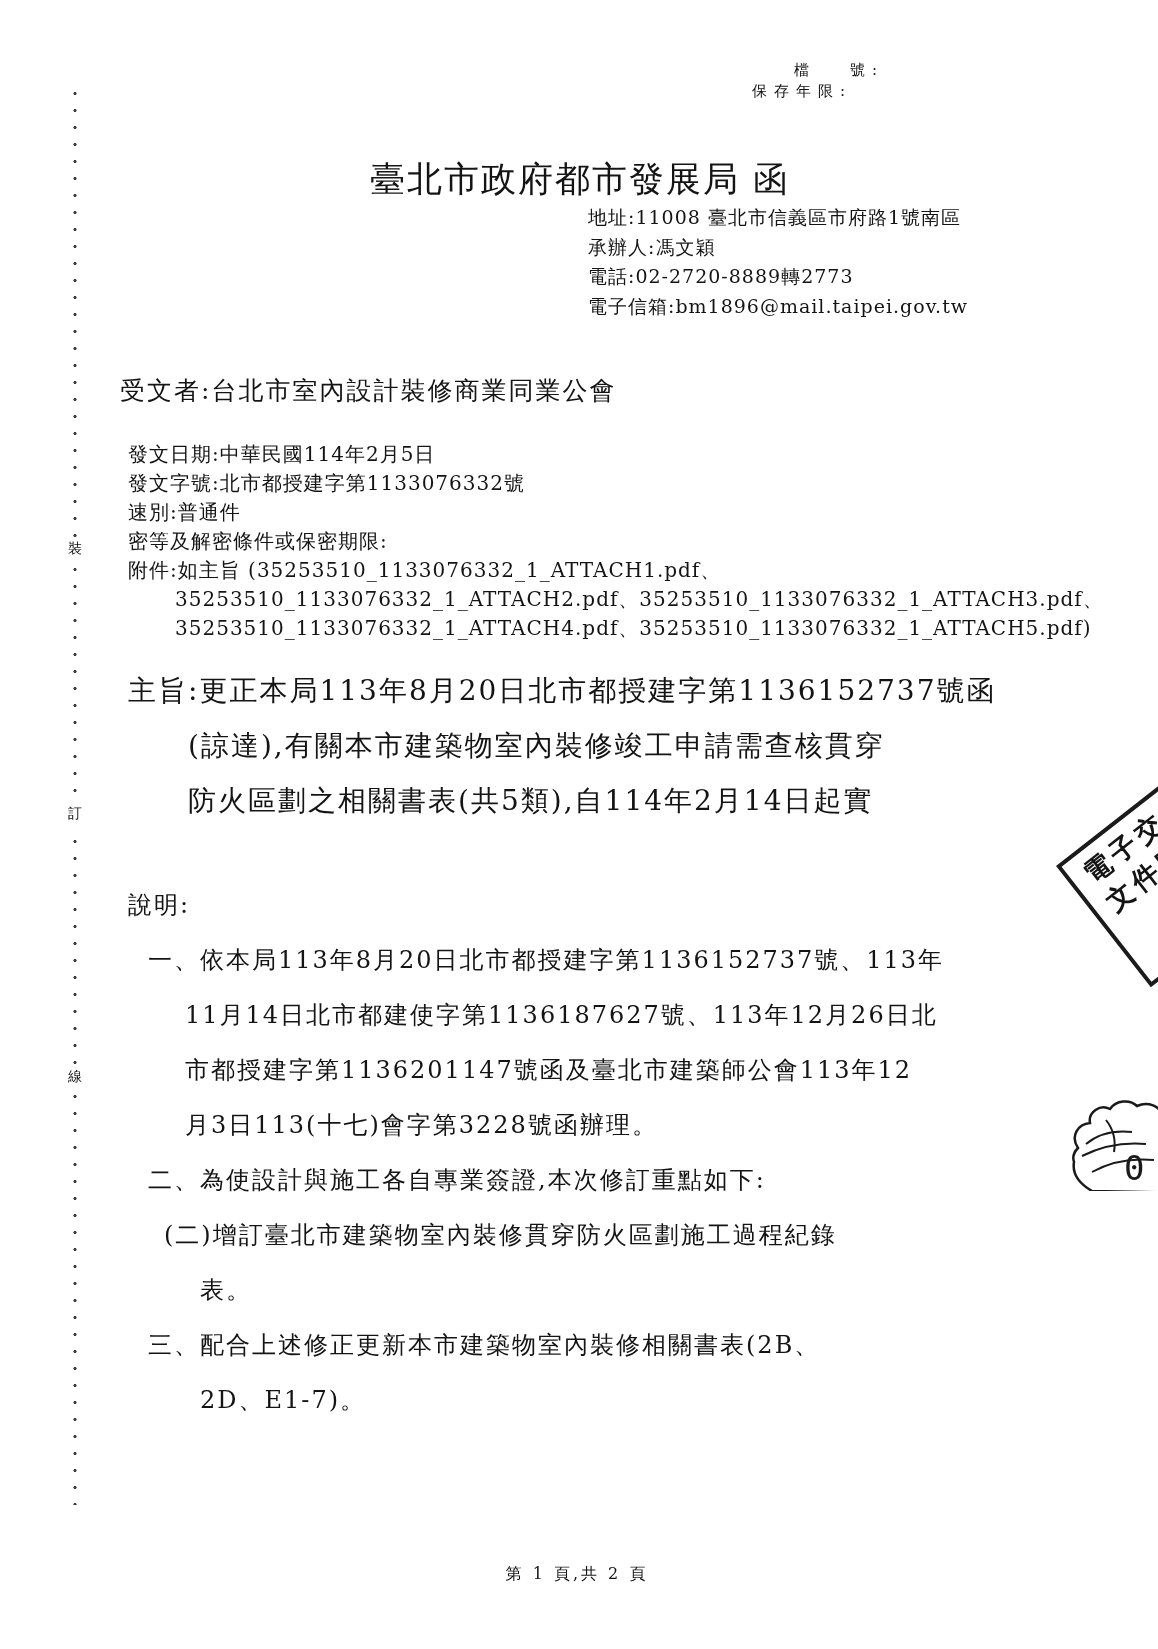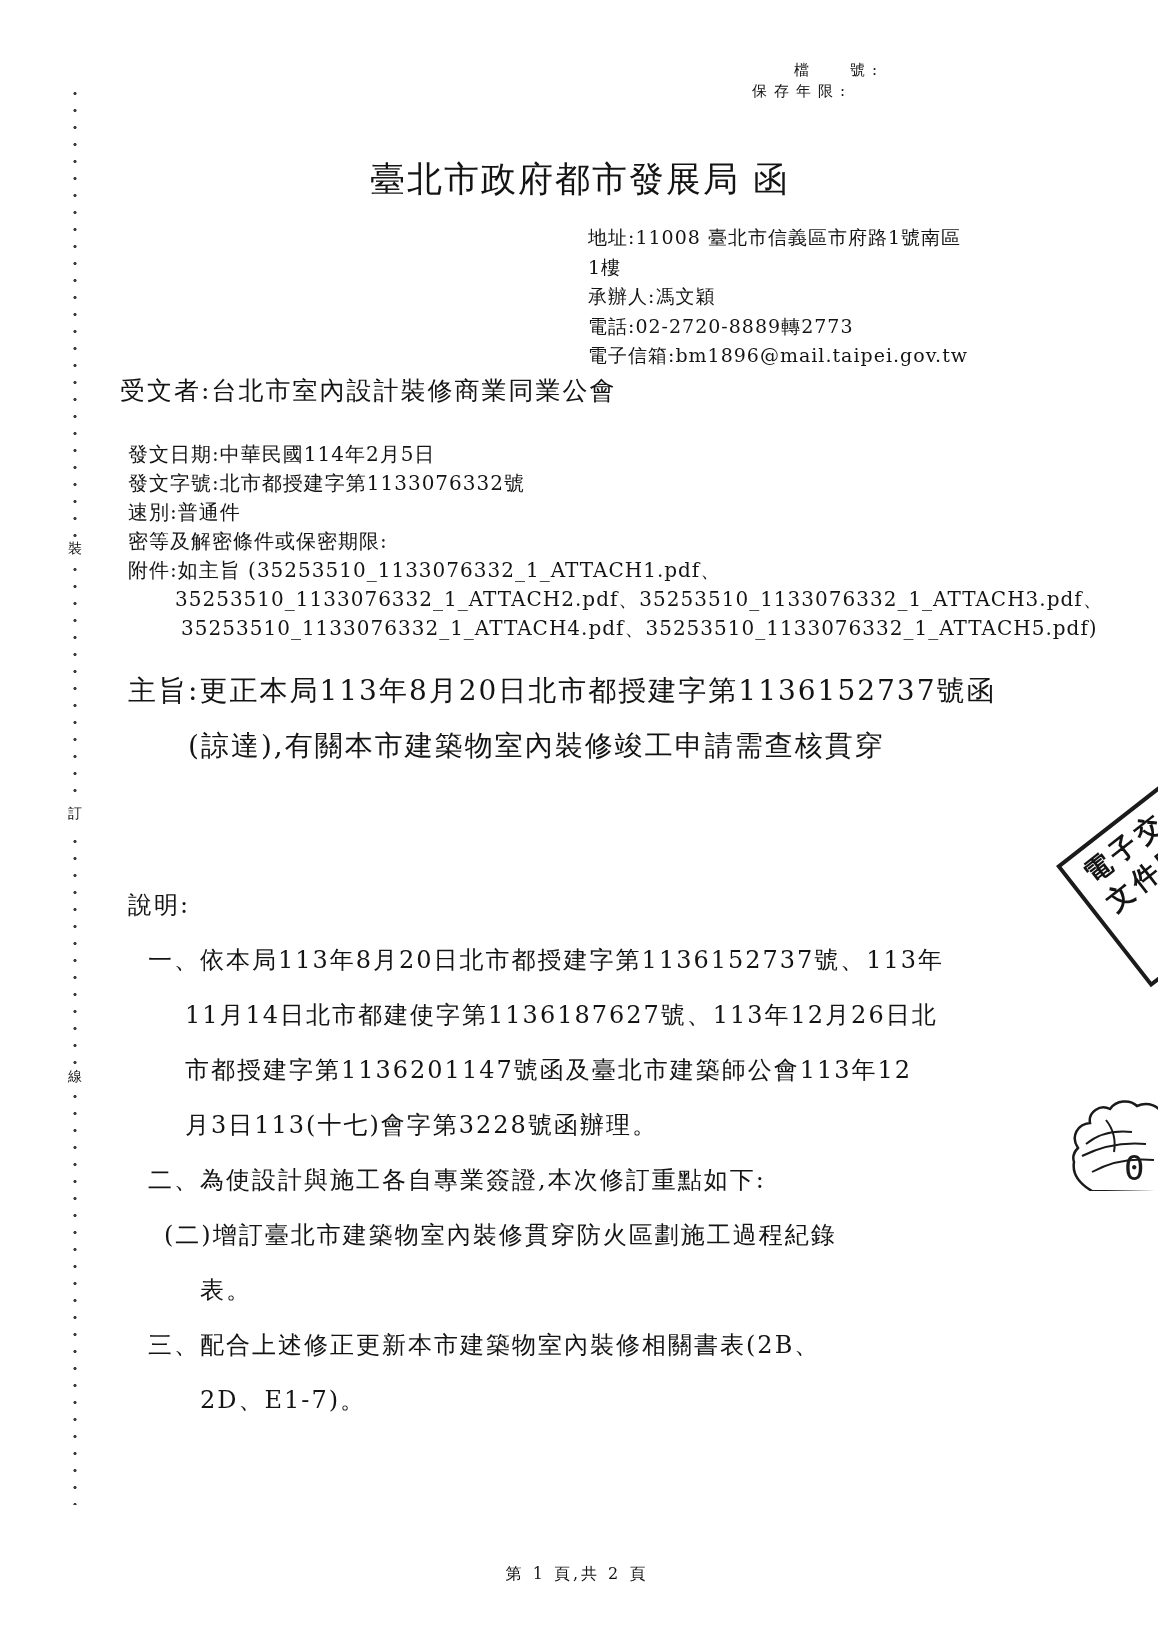--- a/index.html
+++ b/index.html
@@ -12,28 +12,28 @@
 
   
   .archive { top:60px; left:752px; width:132px; font-size:15px; line-height:21px; letter-spacing:7px; }
   .archive .l1 { display:flex; justify-content:space-between; padding-left:42px; }
 
   
   .doc-title { top:144px; left:0; width:1136px; text-align:center;
     font-size:35px; letter-spacing:2px; font-weight:normal; margin:12px; }
 
   
-  .agency { top:203px; left:588px; font-size:19px; line-height:29.5px; letter-spacing:1px;margin-top:20px; }
+  .agency { top:203px; left:588px; font-size:19px; line-height:29.5px; letter-spacing:1px; }
 
   
   .recipient { top:374px; left:120px; font-size:25px; letter-spacing:2px; }
 
   
   .meta { top:440px; left:128px; font-size:20px; line-height:29px; letter-spacing:1px; }
-  .meta .cont { padding-left:47px;text-align:center; }
+  .meta .cont { padding-left:47px; }
 
   
   .subject { top:663px; left:128px; font-size:28px; line-height:55px; letter-spacing:2px; }
   .subject .cont { padding-left:60px; }
 
   
   .expl { top:878px; left:128px; font-size:24px; line-height:55px; letter-spacing:2px; }
   .expl .lvl1 { padding-left:20px; }
   .expl .cont1 { padding-left:57px; }
   .expl .lvl2 { padding-left:36px; }
@@ -75,41 +75,41 @@
       <span>檔</span>
       <span>號:</span>
     </div>
     <div>保存年限:</div>
   </div>
 
   <h1 class="doc-title abs">臺北市政府都市發展局 函</h1>
 
   <div class="agency abs">
     <div>地址:11008 臺北市信義區市府路1號南區</div>
-    <div>1樓</div>
     <div>承辦人:馮文穎</div>
     <div>電話:02-2720-8889轉2773</div>
     <div>電子信箱:bm1896@mail.taipei.gov.tw</div>
   </div>
 
   <div class="recipient abs">受文者:台北市室內設計裝修商業同業公會</div>
 
   <div class="meta abs">
     <div>發文日期:中華民國114年2月5日</div>
     <div>發文字號:北市都授建字第1133076332號</div>
     <div>速別:普通件</div>
     <div>密等及解密條件或保密期限:</div>
     <div>附件:如主旨 (35253510_1133076332_1_ATTACH1.pdf、</div>
     <div class="cont">35253510_1133076332_1_ATTACH2.pdf、35253510_1133076332_1_ATTACH3.pdf、</div>
     <div class="cont">35253510_1133076332_1_ATTACH4.pdf、35253510_1133076332_1_ATTACH5.pdf)</div>
   </div>
 
   <div class="subject abs">
     <div>主旨:更正本局113年8月20日北市都授建字第1136152737號函</div>
     <div class="cont">(諒達),有關本市建築物室內裝修竣工申請需查核貫穿</div>
+    <div class="cont">防火區劃之相關書表(共5類),自114年2月14日起實</div>
   </div>
 
   <div class="expl abs">
     <div>說明:</div>
     <div class="lvl1">一、依本局113年8月20日北市都授建字第1136152737號、113年</div>
     <div class="cont1">11月14日北市都建使字第1136187627號、113年12月26日北</div>
     <div class="cont1">市都授建字第1136201147號函及臺北市建築師公會113年12</div>
     <div class="cont1">月3日113(十七)會字第3228號函辦理。</div>
     <div class="lvl1">二、為使設計與施工各自專業簽證,本次修訂重點如下:</div>
     <div class="lvl2">(二)增訂臺北市建築物室內裝修貫穿防火區劃施工過程紀錄</div>

